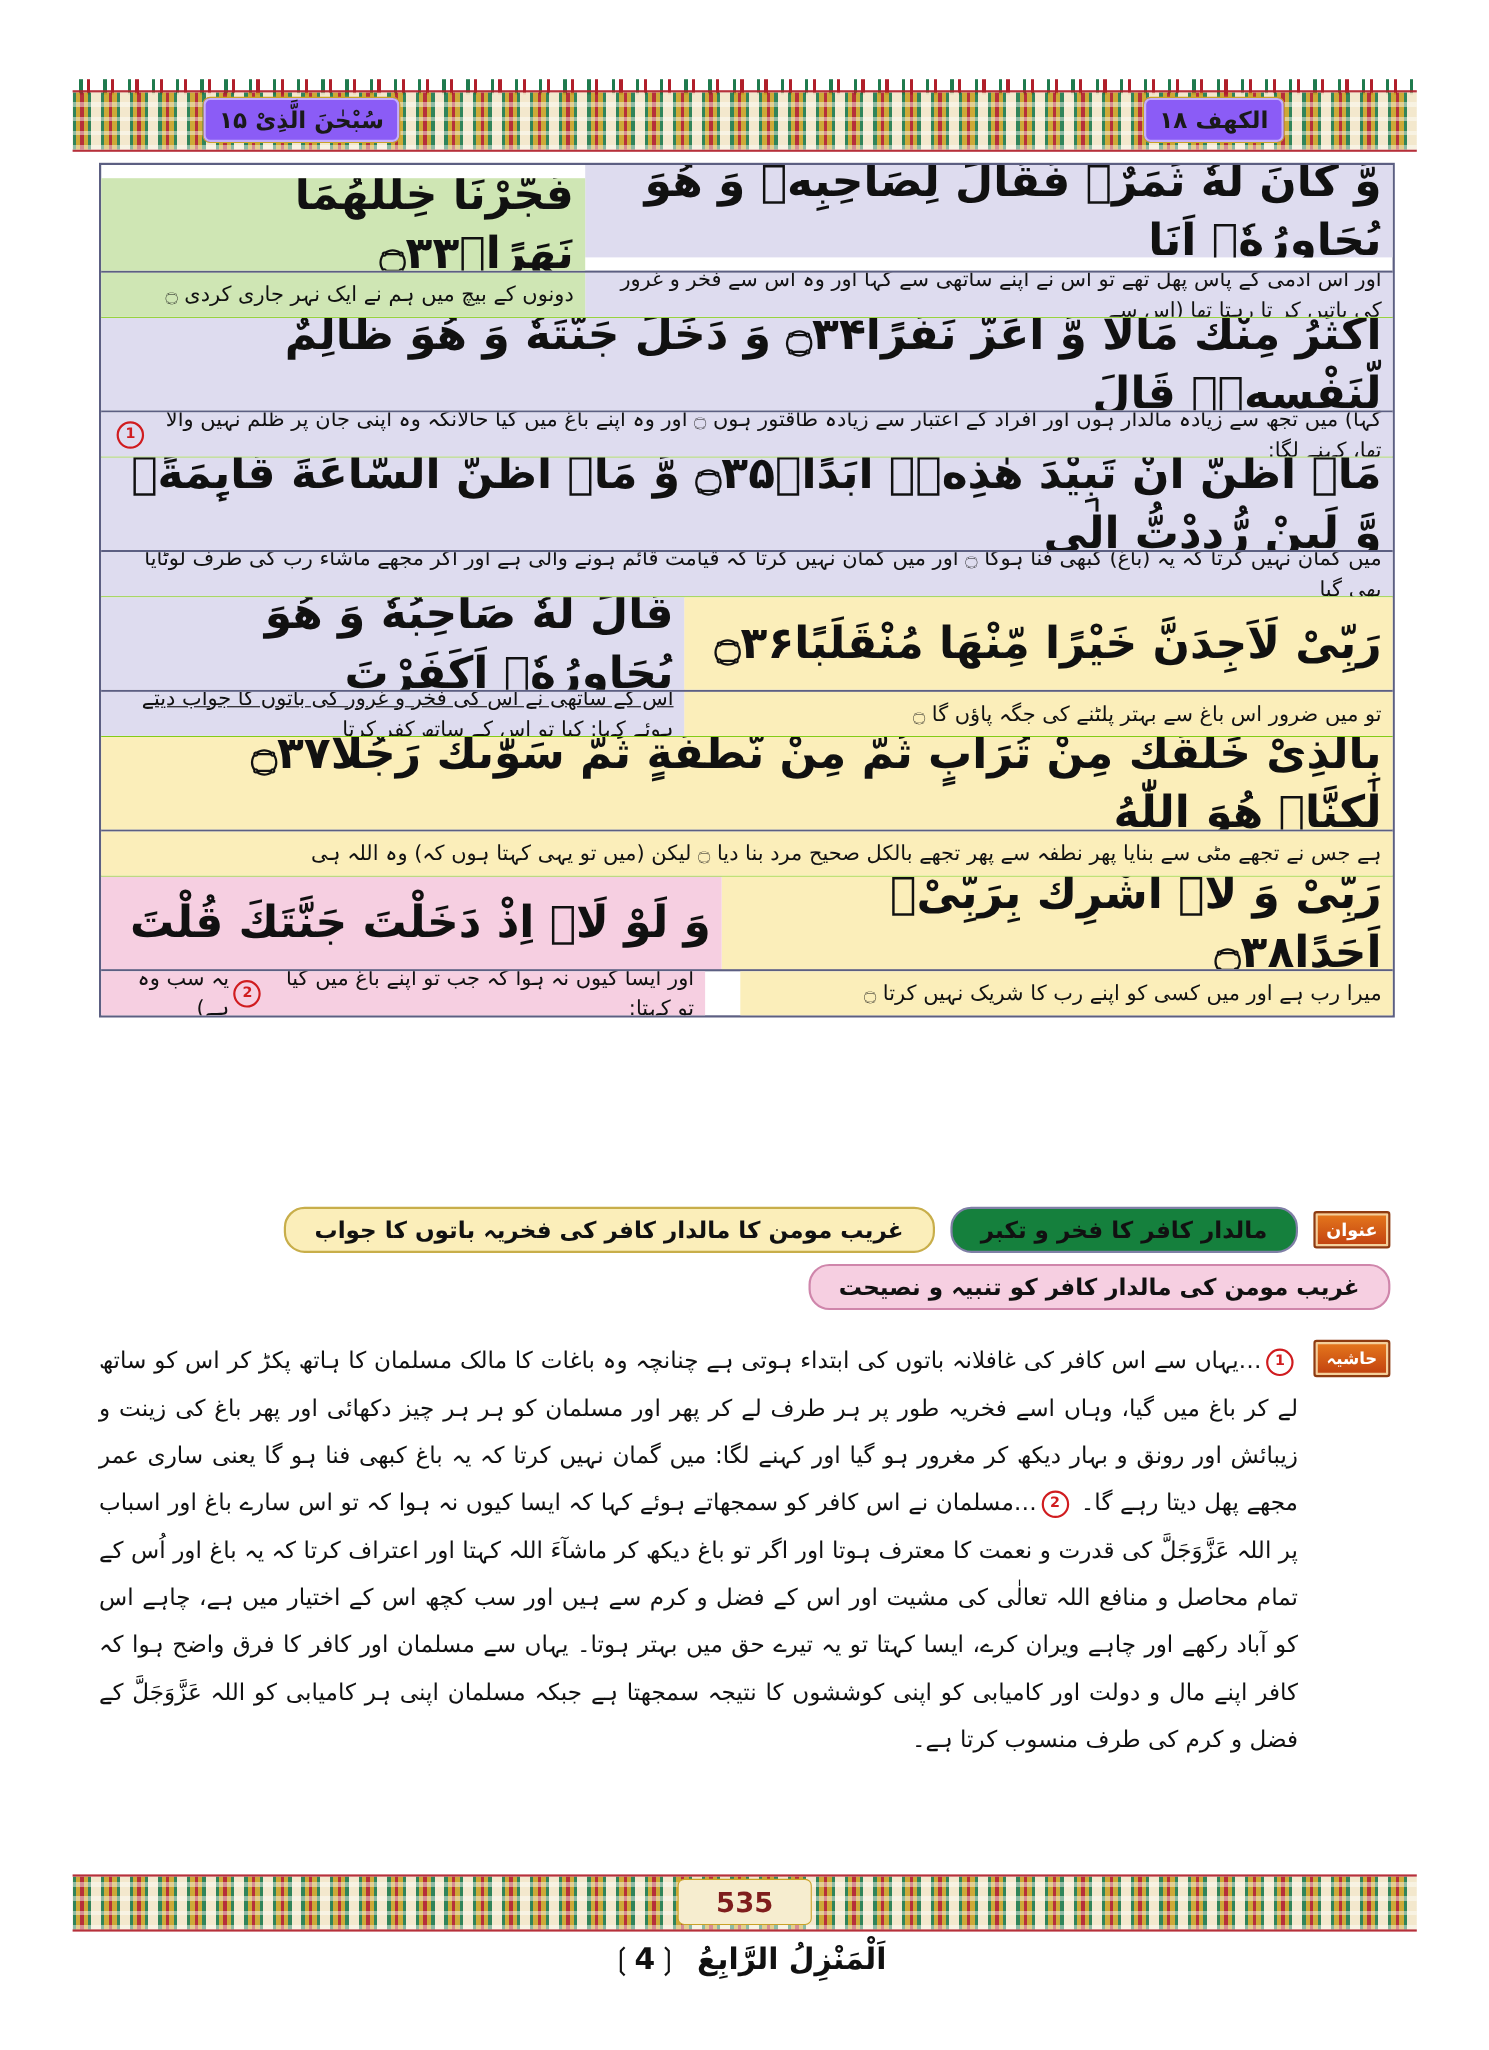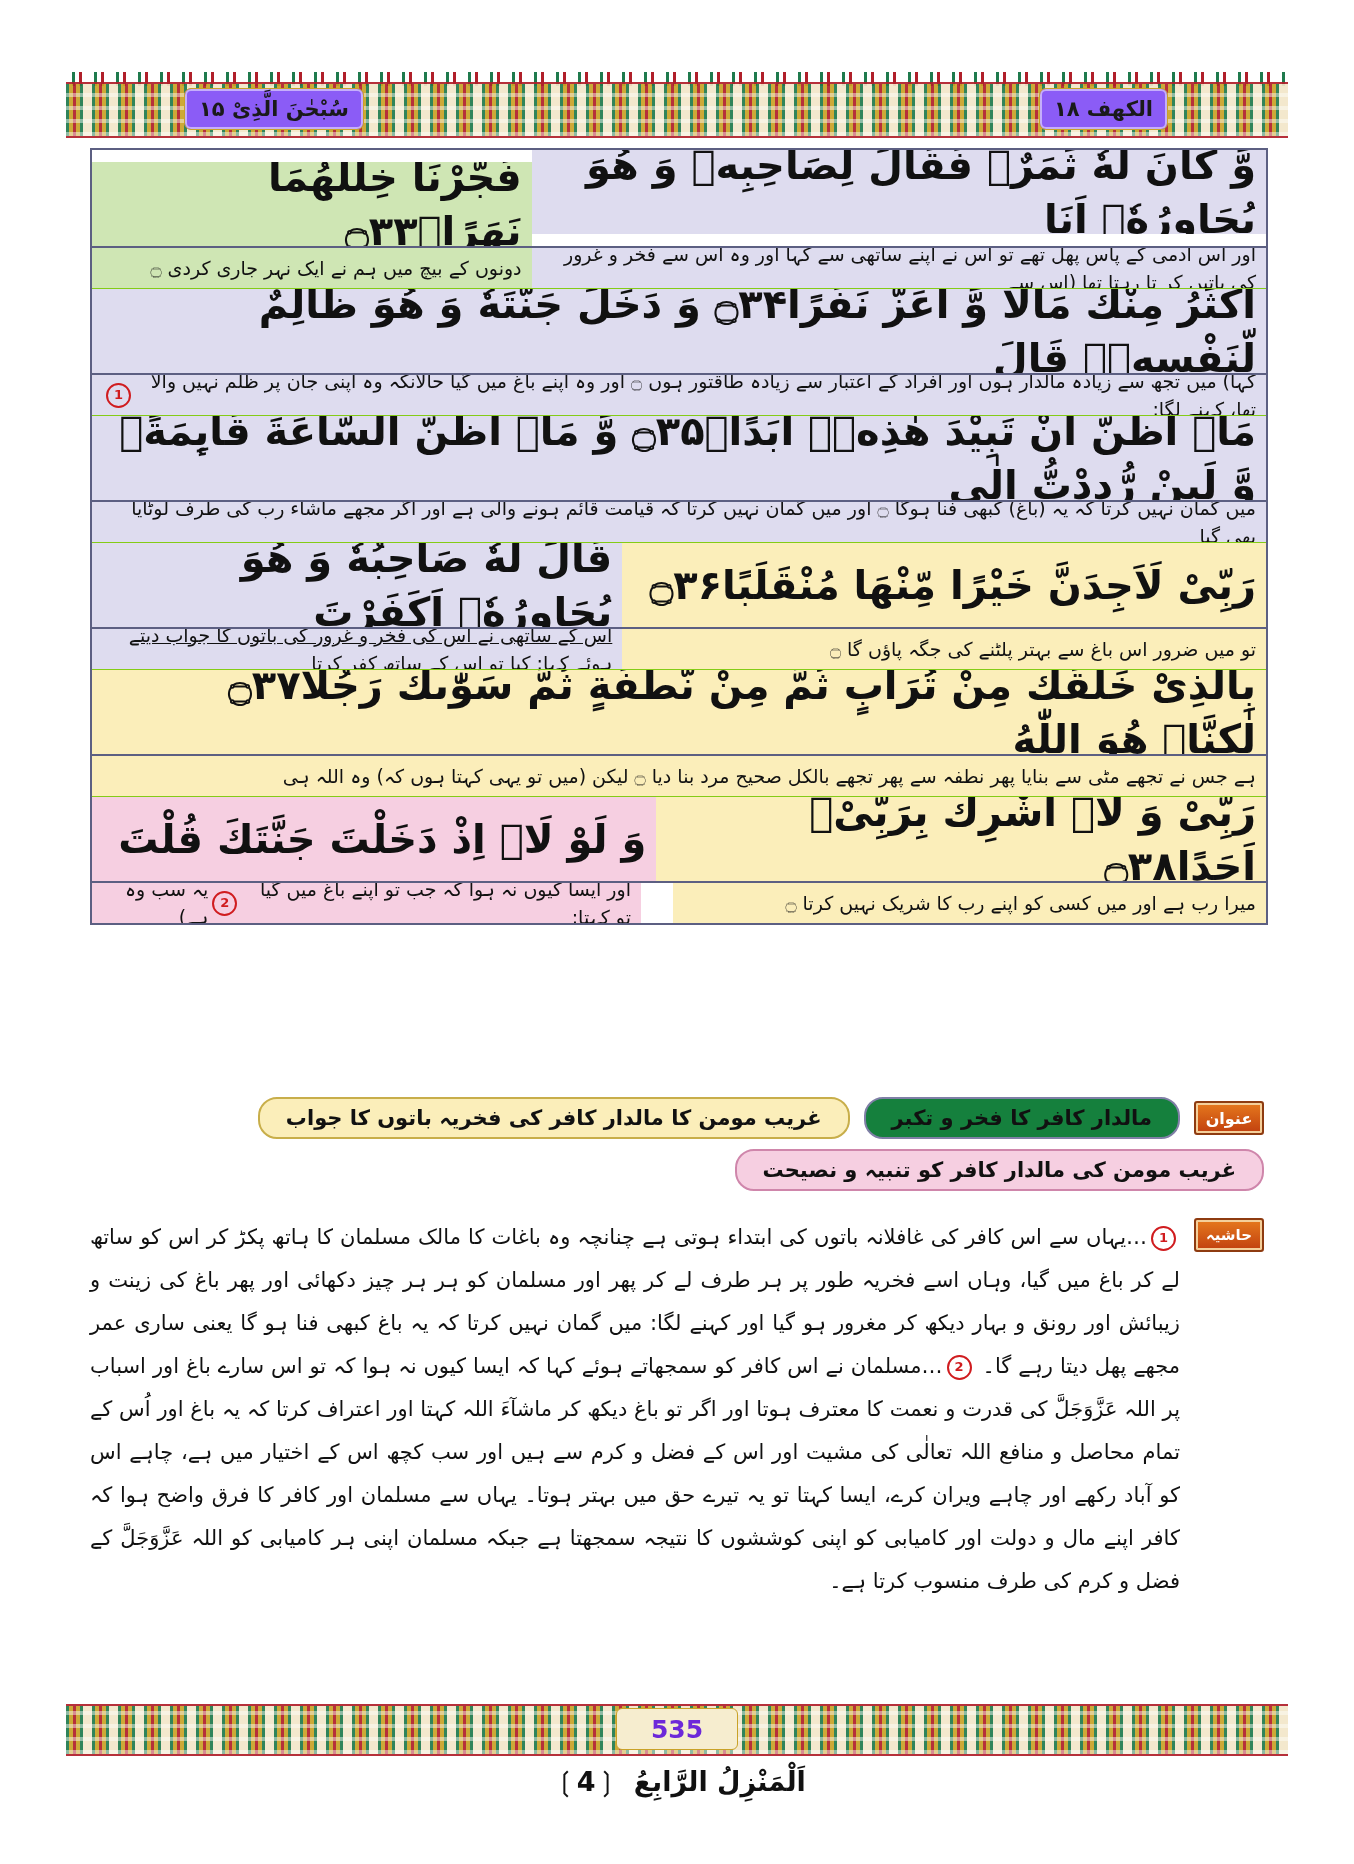--- a/index.html
+++ b/index.html
@@ -139,21 +139,21 @@
     border-top:2px solid #b01f2a;border-bottom:2px solid #b01f2a;opacity:.92;
   }
   .footer-strip:after{
     content:"";position:absolute;inset:0;
     background:repeating-linear-gradient(0deg, rgba(255,255,255,.45) 0 4px, rgba(255,255,255,0) 4px 13px);
   }
   .page-num{
     position:absolute;left:50%;transform:translateX(-50%);top:4px;
     width:120px;height:40px;background:#f6edcf;border:1px solid #c9a227;border-radius:6px;
     display:flex;align-items:center;justify-content:center;
-    font-size:25px;font-weight:bold;color:#6d28d9;z-index:2;
+    font-size:25px;font-weight:bold;color:#7f1d1d;z-index:2;
   }
   .manzil{
     position:absolute;left:0;right:0;top:1766px;
     text-align:center;font-size:27px;font-weight:bold;color:#111;
   }
   .manzil .num{
     display:inline-block;margin:0 6px;
   }
 </style>
 </head>

